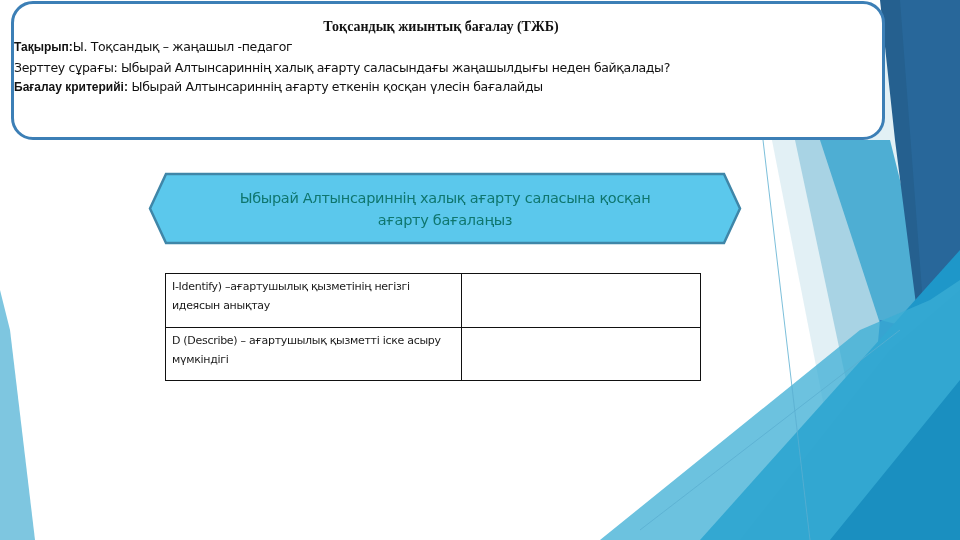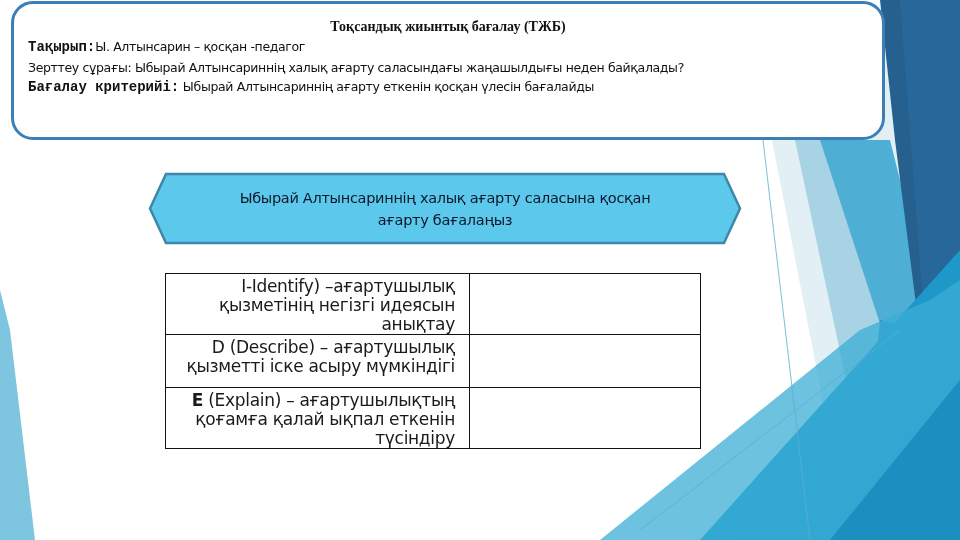--- a/index.html
+++ b/index.html
@@ -9,55 +9,55 @@
       font-family: "DejaVu Sans", sans-serif;
     }
     .bg { position: absolute; inset: 0; z-index: 0; }
     .info-box {
       position: absolute; left: 11px; top: 1px; width: 874px; height: 139px;
       box-sizing: border-box;
       background: #ffffff;
       border: 3px solid #3c7fb6;
       border-radius: 22px;
       z-index: 2;
-      padding: 13px 0 0 14px;
+      padding: 13px 0 0 0;
       color: #111;
     }
     .info-title {
       font-family: "Liberation Serif", serif; font-weight: bold;
       font-size: 14px; text-align: center; margin-right: 14px;
       line-height: 20px; height: 20px;
     }
     .info-line {
       font-size: 12.5px; line-height: 19.5px; white-space: nowrap;
       font-family: "DejaVu Sans", sans-serif; letter-spacing: -0.35px;
     }
     .info-line .lbl {
-      font-family: Liberation Mono, monospace; font-weight: bold; font-size: 14px;
+      font-family: Liberation Sans, sans-serif; font-weight: bold; font-size: 12px;
       letter-spacing: 0;
     }
     .banner {
       position: absolute; left: 148px; top: 172px; width: 594px; height: 73px;
       z-index: 2;
     }
     .banner svg { position: absolute; inset: 0; }
     .banner-text {
       position: absolute; inset: 0; display: flex; flex-direction: column;
       align-items: center; justify-content: center;
-      font-family: "DejaVu Sans", sans-serif; font-size: 14.5px; color: #0f172a;
+      font-family: "DejaVu Sans", sans-serif; font-size: 14.5px; color: #0f766e;
       line-height: 22px; letter-spacing: -0.3px;
     }
     .cri-table {
       position: absolute; left: 165px; top: 273px; width: 536px;
       border-collapse: collapse; z-index: 2; background: #fff;
     }
     .cri-table td {
-      border: 1.5px solid #111; vertical-align: top; padding: 3px 14px 0 6px;
-      font-family: "DejaVu Sans", sans-serif; font-size: 17px; line-height: 19px;
-      color: #1a1a1a; letter-spacing: -0.3px; text-align: right;
+      border: 1.5px solid #111; vertical-align: top; padding: 3px 6px 0 6px;
+      font-family: "DejaVu Sans", sans-serif; font-size: 11px; line-height: 19px;
+      color: #1a1a1a; letter-spacing: -0.3px;
     }
     .cri-table td.c1 { width: 283px; }
     .cri-table tr.r1 td { height: 50px; }
     .cri-table tr.r2 td { height: 49px; }
     .cri-table tr.r3 td { height: 49px; }
     .cri-table tr.r4 td { height: 62px; }
     .cri-table .bold-letter { font-weight: bold; }
   </style>
 </head>
 <body>
@@ -77,21 +77,21 @@
   <polygon points="600,540 860,330 930,300 960,280 960,540" fill="#3badd4" opacity="0.75"></polygon>
   <polygon points="830,540 960,380 960,540" fill="#1a8fc0"></polygon>
 
   <line x1="763" y1="140" x2="810" y2="540" stroke="#5aaed0" stroke-width="0.8"></line>
   <line x1="640" y1="530" x2="900" y2="330" stroke="#5aaed0" stroke-width="0.8"></line>
 </svg>
 
 <div class="info-box">
   <div class="info-title">Тоқсандық жиынтық бағалау (ТЖБ)</div>
   <div class="info-line">
-    <span class="lbl">Тақырып:</span><span>Ы. Алтынсарин – қосқан -педагог</span>
+    <span class="lbl">Тақырып:</span><span>Ы. Тоқсандық – жаңашыл -педагог</span>
   </div>
   <div class="info-line">
     <span>Зерттеу сұрағы: Ыбырай Алтынсариннің халық ағарту саласындағы жаңашылдығы неден байқалады?</span>
   </div>
   <div class="info-line">
     <span class="lbl">Бағалау критерийі:</span><span> Ыбырай Алтынсариннің ағарту еткенін қосқан үлесін бағалайды</span>
   </div>
 </div>
 
 <div class="banner">
@@ -107,18 +107,14 @@
 <table class="cri-table">
   <tbody>
       <tr class="r1">
     <td class="c1"><span>I</span><span>-Identify)  –ағартушылық  қызметінің    негізгі идеясын анықтау</span></td>
     <td></td>
   </tr>
   <tr class="r2">
     <td class="c1"><span>D</span><span> (Describe) – ағартушылық қызметті іске асыру мүмкіндігі</span></td>
     <td></td>
   </tr>
-  <tr class="r3">
-    <td class="c1"><span class="bold-letter">E</span><span> (Explain) – ағартушылықтың  қоғамға  қалай ықпал еткенін түсіндіру</span></td>
-    <td></td>
-  </tr>
 </tbody>
   </table>
 
 </body></html>

